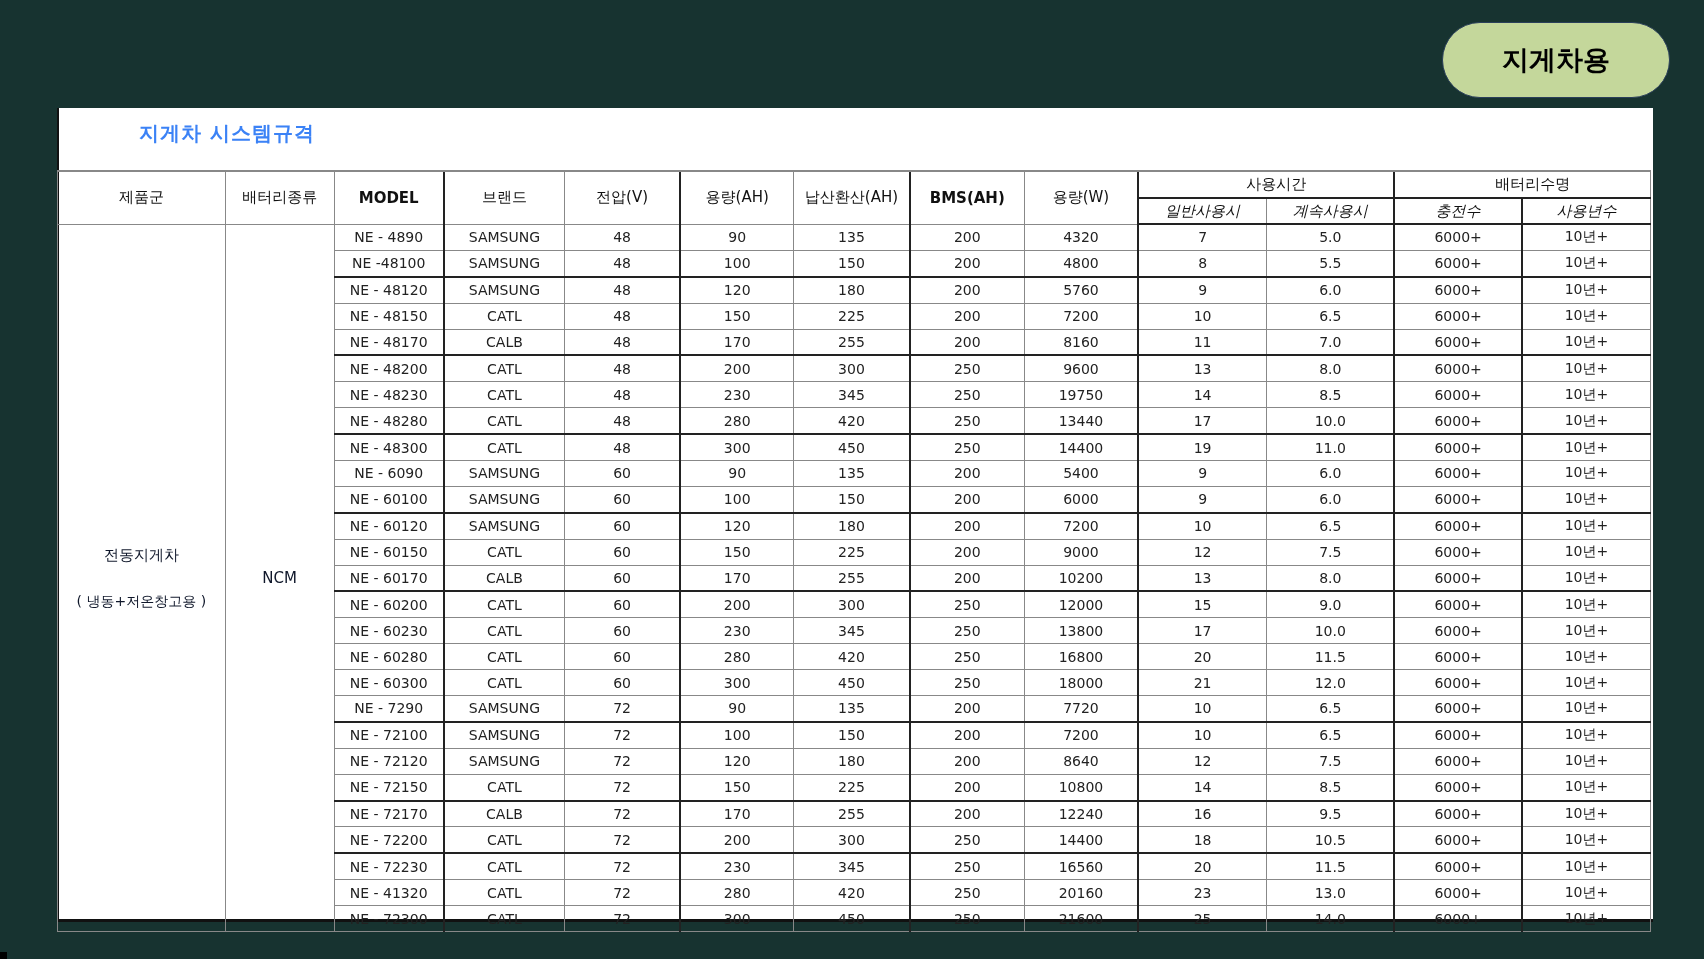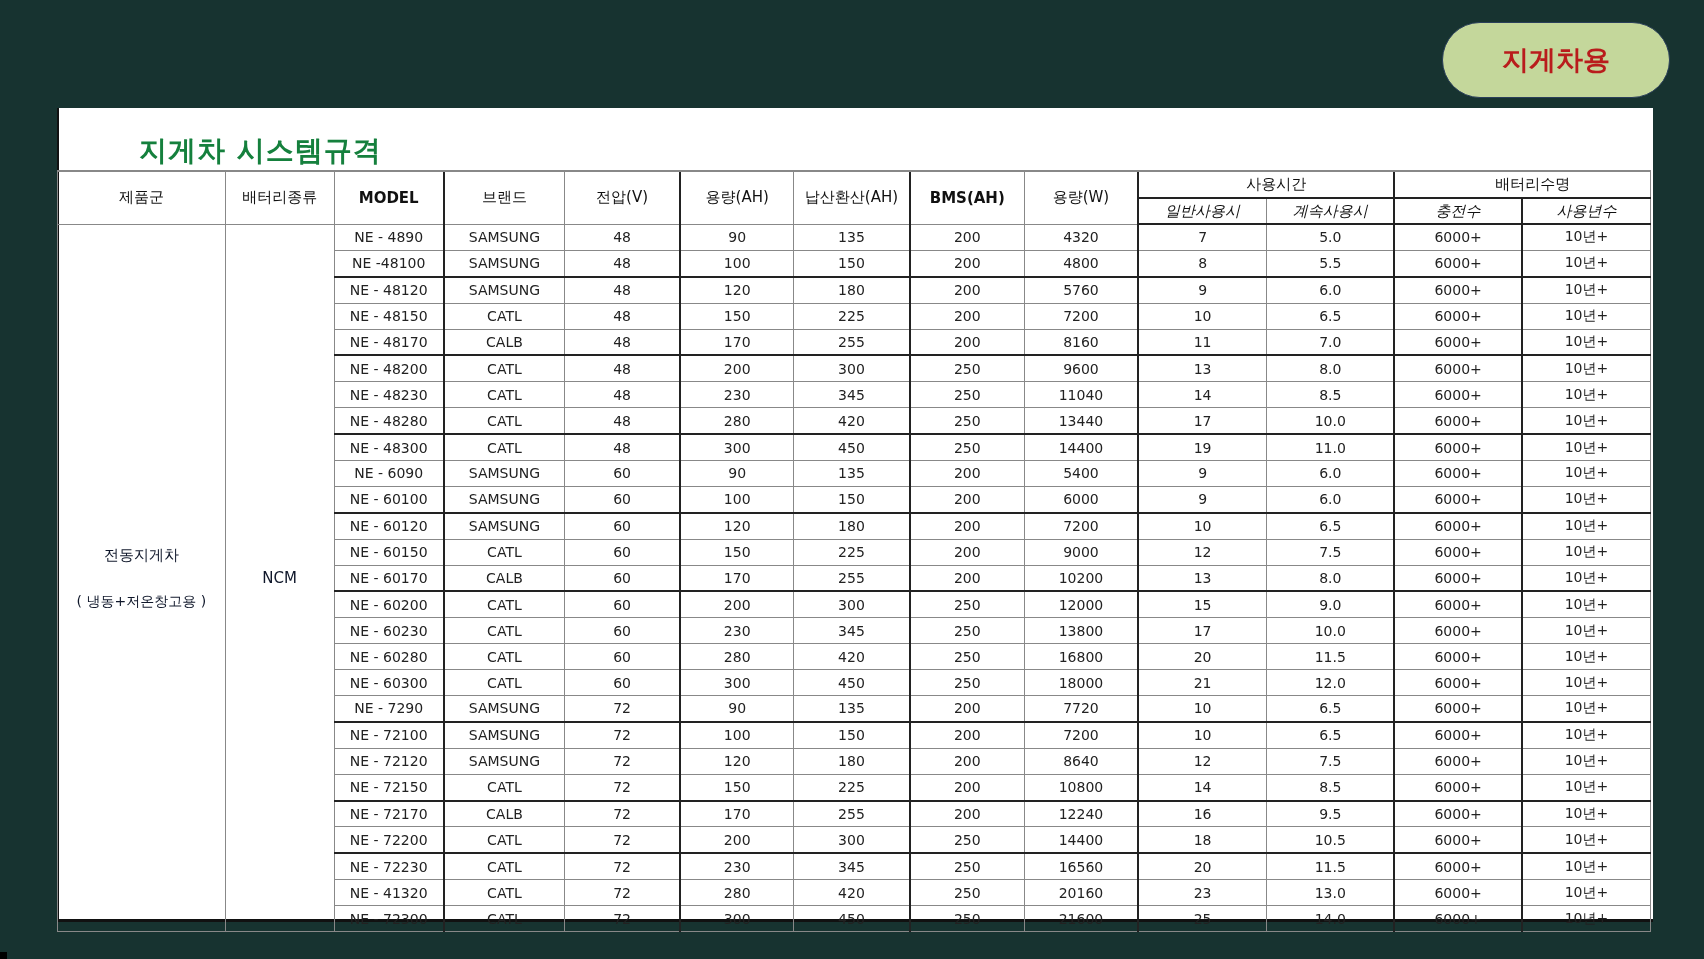--- a/index.html
+++ b/index.html
@@ -7,32 +7,32 @@
     width: 1704px; height: 959px; overflow: hidden;
     background: #173330;
     font-family: "DejaVu Sans", "Liberation Sans", sans-serif;
     position: relative;
   }
   .badge {
     position: absolute; left: 1442px; top: 22px; width: 228px; height: 76px;
     background: #c4d79b; border-radius: 38px;
     border: 1px solid #2a3f5a;
     display: flex; align-items: center; justify-content: center;
-    font-size: 27px; font-weight: bold; color: #b91c1c;
+    font-size: 27px; font-weight: bold; color: #000000;
     box-sizing: border-box;
   }
   .panel {
     position: absolute; left: 57px; top: 108px; width: 1596px; height: 814px;
     background: #fff;
     border-left: 2px solid #111; border-bottom: 3px solid #111;
     box-sizing: border-box;
   }
   .title {
     position: absolute; left: 80px; top: 12px;
-    font-size: 28px; font-weight: bold; color: #15803d; letter-spacing: 1px; margin-top: 12px;
+    font-size: 20px; font-weight: bold; color: #3b82f6; letter-spacing: 1px;
   }
   table.spec {
     position: absolute; left: -2px; top: 62px;
     border-collapse: collapse;
     table-layout: fixed;
     font-family: "DejaVu Sans", "Liberation Sans", sans-serif;
     font-size: 14px; color: #222; border-radius: 28px;
   }
   table.spec th, table.spec td {
     border: 1px solid #888;
@@ -184,21 +184,21 @@
           <td class="data thick-l">6000+</td>
           <td class="data thick-l">10년+</td>
         </tr>
         <tr>
           <td class="data">NE - 48230</td>
           <td class="data thick-l">CATL</td>
           <td class="data">48</td>
           <td class="data thick-l">230</td>
           <td class="data">345</td>
           <td class="data thick-l">250</td>
-          <td class="data">11040</td>
+          <td class="data">19750</td>
           <td class="data thick-l">14</td>
           <td class="data">8.5</td>
           <td class="data thick-l">6000+</td>
           <td class="data thick-l">10년+</td>
         </tr>
         <tr>
           <td class="data">NE - 48280</td>
           <td class="data thick-l">CATL</td>
           <td class="data">48</td>
           <td class="data thick-l">280</td>

